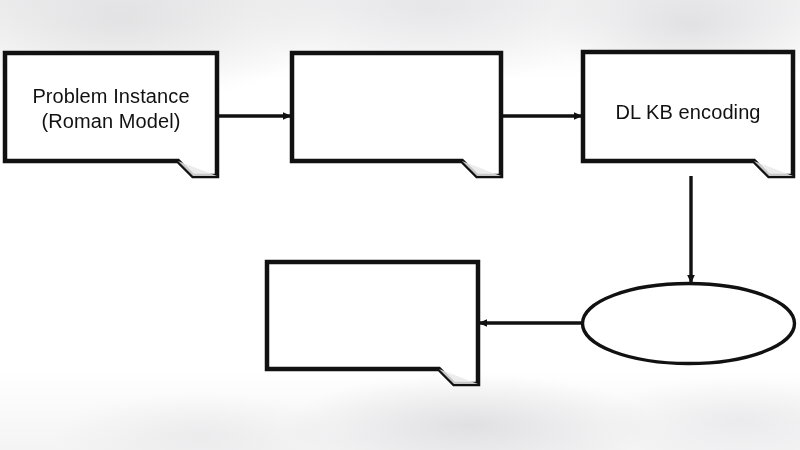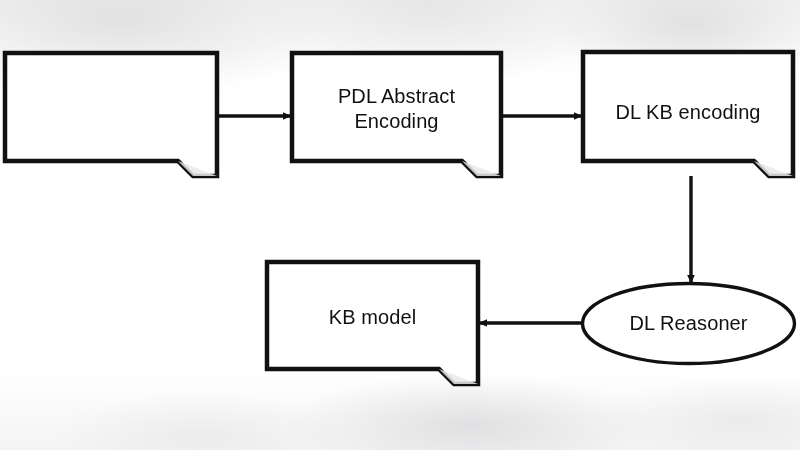--- a/index.html
+++ b/index.html
@@ -87,23 +87,21 @@
 
     <line x1="217" y1="116" x2="291" y2="116" stroke="#111111" stroke-width="3.4" marker-end="url(#arrowhead)"></line>
 
     <line x1="501" y1="116" x2="582" y2="116" stroke="#111111" stroke-width="3.4" marker-end="url(#arrowhead)"></line>
 
     <line x1="691" y1="176" x2="691" y2="283" stroke="#111111" stroke-width="3.4" marker-end="url(#arrowhead)"></line>
 
     <line x1="582" y1="323" x2="479" y2="323" stroke="#111111" stroke-width="3.4" marker-end="url(#arrowhead)"></line>
   </svg>
 
+  <div class="node-label" style="left:5px; top:53px; width:212px; height:112px;">Problem Instance
+(Roman Model)</div>
 
-  <div class="node-label" style="left:292px; top:53px; width:209px; height:112px;">PDL Abstract
-Encoding</div>
 
   <div class="node-label" style="left:583px; top:56px; width:210px; height:112px;">DL KB encoding</div>
 
-  <div class="node-label" style="left:582px; top:283px; width:213px; height:81px;">DL Reasoner</div>
 
-  <div class="node-label" style="left:267px; top:262px; width:211px; height:110px;">KB model</div>
 
 </div>
 
 </body></html>

